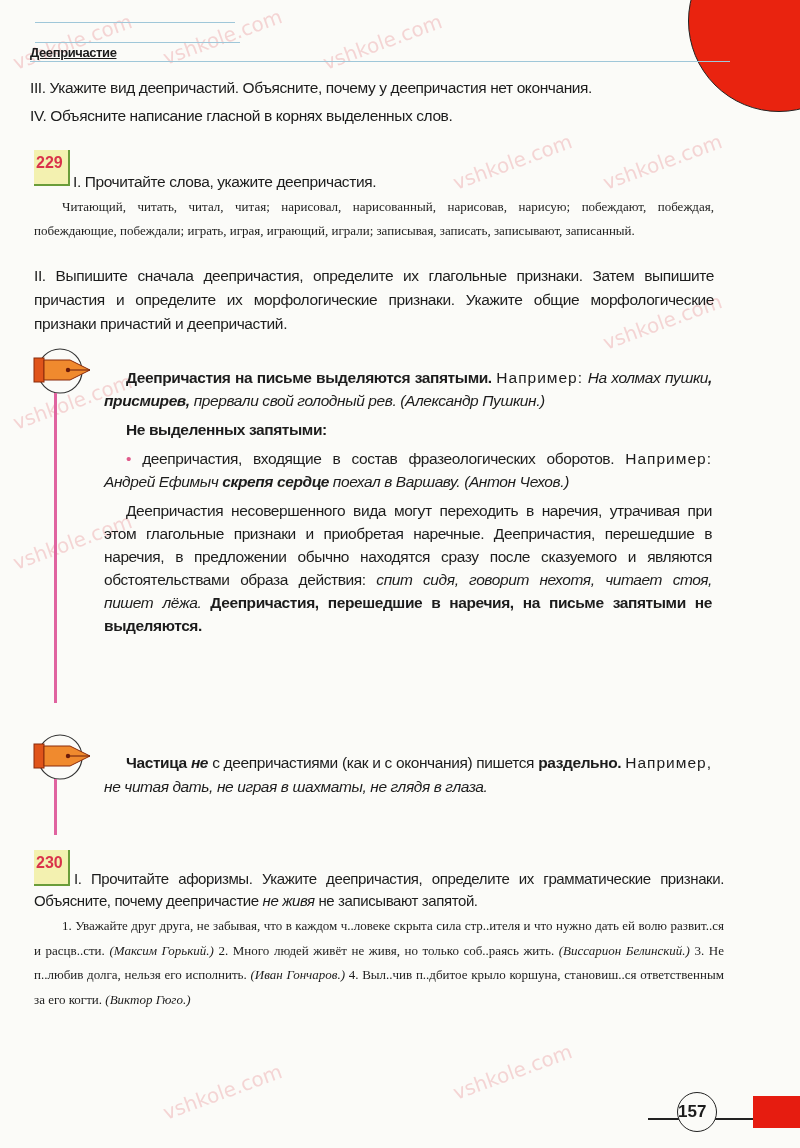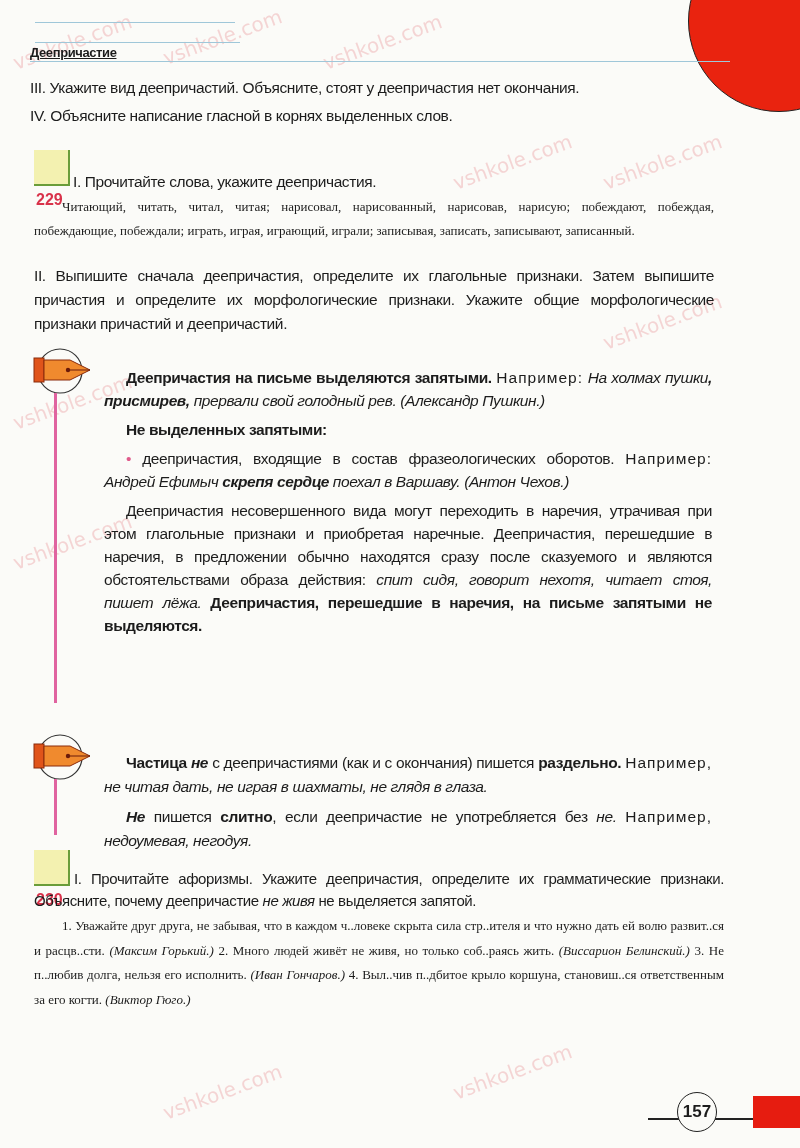--- a/index.html
+++ b/index.html
@@ -9,26 +9,26 @@
   .redcircle { position:absolute; left:688px; top:-70px; width:180px; height:180px; border-radius:50%;
                background:#e9230f; border:1.5px solid #222; }
   .redblock { position:absolute; left:753px; top:1096px; width:47px; height:32px; background:#e61c10; }
   .hline { position:absolute; height:1px; background:#9fc7d9; }
   .header { position:absolute; left:30px; top:45px; font-size:13px; font-weight:bold; letter-spacing:-0.3px;text-decoration:underline; }
   .cond { font-family:"Liberation Sans Narrow","Liberation Sans", sans-serif; letter-spacing:-0.4px; }
   .t { position:absolute; font-size:15.5px; line-height:24px; }
   .serif { font-family:"Liberation Serif", serif; font-size:13px; line-height:24px; }
   .numbox { position:absolute; width:34px; height:34px; background:#f3f1b0; border-right:2px solid #6a9d3a; border-bottom:2px solid #6a9d3a;
             color:#d9324a; font-weight:bold; font-size:16px; }
-  .numbox span { position:absolute; left:2px; top:4px;margin-top:37px; }
+  .numbox span { position:absolute; left:2px; top:4px; }
   .pen { position:absolute; }
   .pinkbar { position:absolute; width:3px; background:#e063a0; }
   .bullet { color:#e05a8a; }
   .pagenum { position:absolute; left:677px; top:1092px; width:38px; height:38px; border:1.5px solid #222; border-radius:50%;
-             text-align:center; line-height:38px; font-weight:bold; font-size:17px; }
+             text-align:left; line-height:38px; font-weight:bold; font-size:17px; }
   .pageline { position:absolute; left:648px; top:1118px; width:110px; height:1.5px; background:#222; }
   p { margin:6px; }
   b { font-weight:bold; }
   .just { text-align:justify; }
 </style>
 </head>
 <body>
 
 <div class="wm" style="left:10px;top:30px">vshkole.com</div>
 <div class="wm" style="left:160px;top:25px">vshkole.com</div>
@@ -41,21 +41,21 @@
 <div class="wm" style="left:160px;top:1080px">vshkole.com</div>
 <div class="wm" style="left:450px;top:1060px">vshkole.com</div>
 
 <div class="redcircle"></div>
 <div class="hline" style="left:35px;top:22px;width:200px"></div>
 <div class="hline" style="left:35px;top:42px;width:205px"></div>
 <div class="hline" style="left:30px;top:61px;width:700px"></div>
 
 <div class="header cond">Деепричастие</div>
 
-<div class="t cond" style="left:30px;top:76px">III. Укажите вид деепричастий. Объясните, стоят у деепричастия нет окончания.</div>
+<div class="t cond" style="left:30px;top:76px">III. Укажите вид деепричастий. Объясните, почему у деепричастия нет окончания.</div>
 <div class="t cond" style="left:30px;top:104px">IV. Объясните написание гласной в корнях выделенных слов.</div>
 
 <div class="numbox" style="left:34px;top:150px">
     <span>229</span>
   </div>
 <div class="t cond" style="left:73px;top:170px">I. Прочитайте слова, укажите деепричастия.</div>
 <div class="t serif just" style="left:34px;top:195px;width:680px;text-indent:28px">Читающий, читать, читал, читая; нарисовал, нарисованный, нарисовав, нарисую; побеждают, побеждая, побеждающие, побеждали; играть, играя, играющий, играли; записывая, записать, записывают, записанный.</div>
 <div class="t cond just" style="left:34px;top:264px;width:680px">II. Выпишите сначала деепричастия, определите их глагольные признаки. Затем выпишите причастия и определите их морфологические признаки. Укажите общие морфологические признаки причастий и деепричастий.</div>
 
 <div class="pen" style="left:30px;top:346px">
@@ -107,37 +107,29 @@
 
 <div class="t cond just" style="left:98px;top:745px;width:620px;line-height:24px">
   <p style="text-indent:22px">
     <b>Частица</b>
     <b><i>не</i></b>
     <span>с деепричастиями (как и с окончания) пишется</span>
     <b>раздельно.</b>
     <span style="letter-spacing:1px">Например,</span>
     <i>не читая дать, не играя в шахматы, не глядя в глаза.</i>
   </p>
-  <p style="text-indent:22px">
-    <b><i>Не</i></b>
-    <span>пишется</span>
-    <b>слитно</b><span>, если деепричастие не употребляется без</span>
-    <i>не.</i>
-    <span style="letter-spacing:1px">Например,</span>
-    <i>недоумевая, негодуя.</i>
-  </p>
 </div>
 
 <div class="numbox" style="left:34px;top:850px">
     <span>230</span>
   </div>
 <div class="t cond just" style="left:34px;top:868px;width:690px;text-indent:40px;line-height:22px;font-size:15px">
   <span>I. Прочитайте афоризмы. Укажите деепричастия, определите их грамматические признаки. Объясните, почему деепричастие</span>
   <i>не живя</i>
-  <span>не выделяется запятой.</span>
+  <span>не записывают запятой.</span>
 </div>
 <div class="t serif just" style="left:34px;top:914px;width:690px;text-indent:28px;line-height:24.5px">
   <span>1. Уважайте друг друга, не забывая, что в каждом ч..ловеке скрыта сила стр..ителя и что нужно дать ей волю развит..ся и расцв..сти.</span>
   <i>(Максим Горький.)</i>
   <span>2. Много людей живёт не живя, но только соб..раясь жить.</span>
   <i>(Виссарион Белинский.)</i>
   <span>3. Не п..любив долга, нельзя его исполнить.</span>
   <i>(Иван Гончаров.)</i>
   <span>4. Выл..чив п..дбитое крыло коршуна, становиш..ся ответственным за его когти.</span>
   <i>(Виктор Гюго.)</i>

